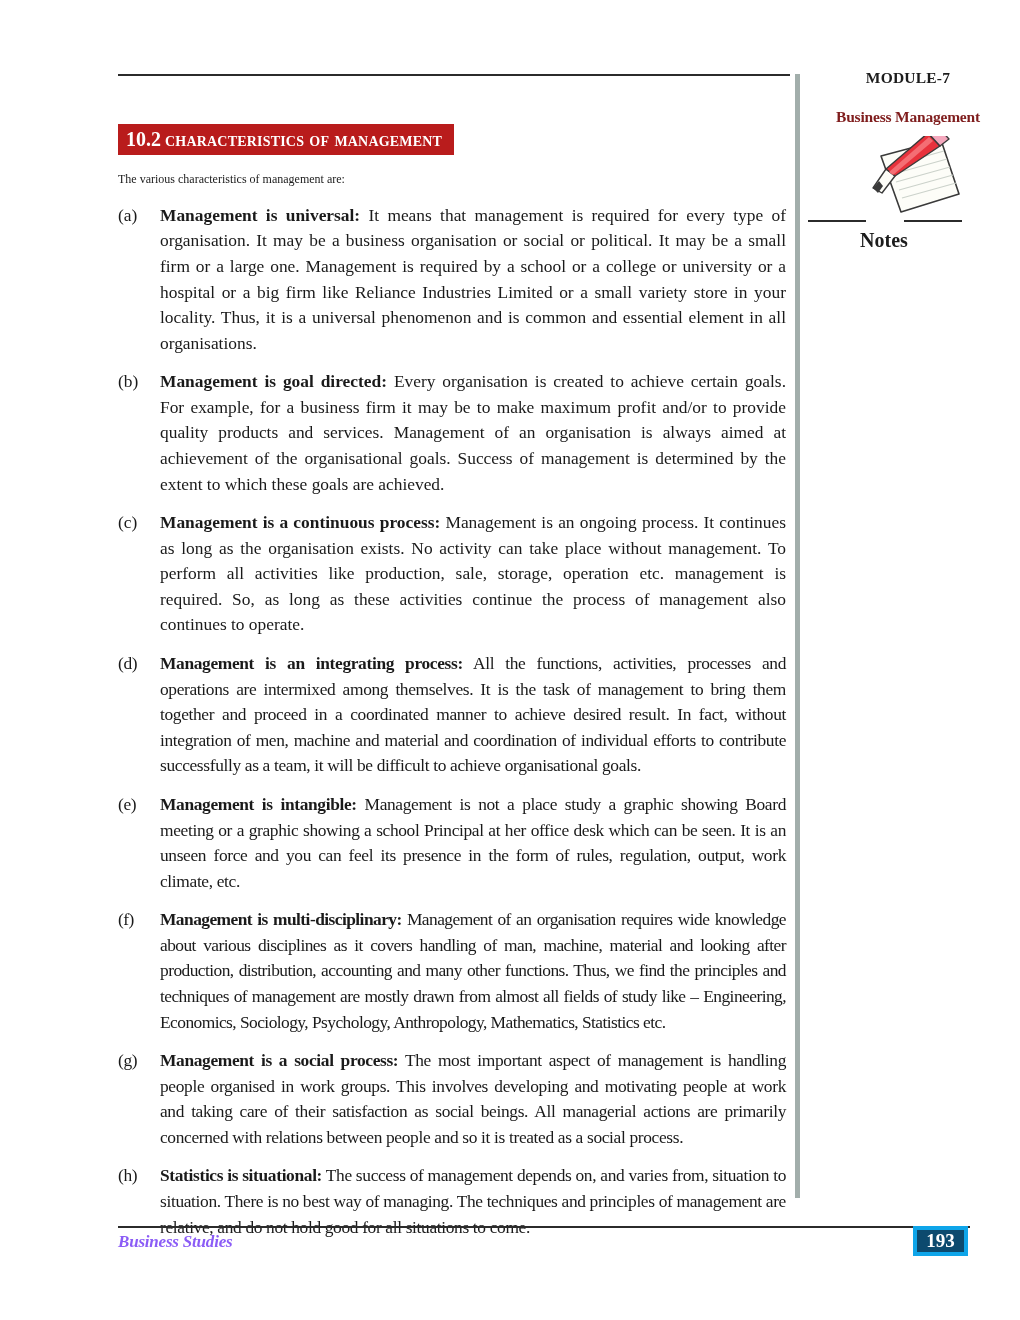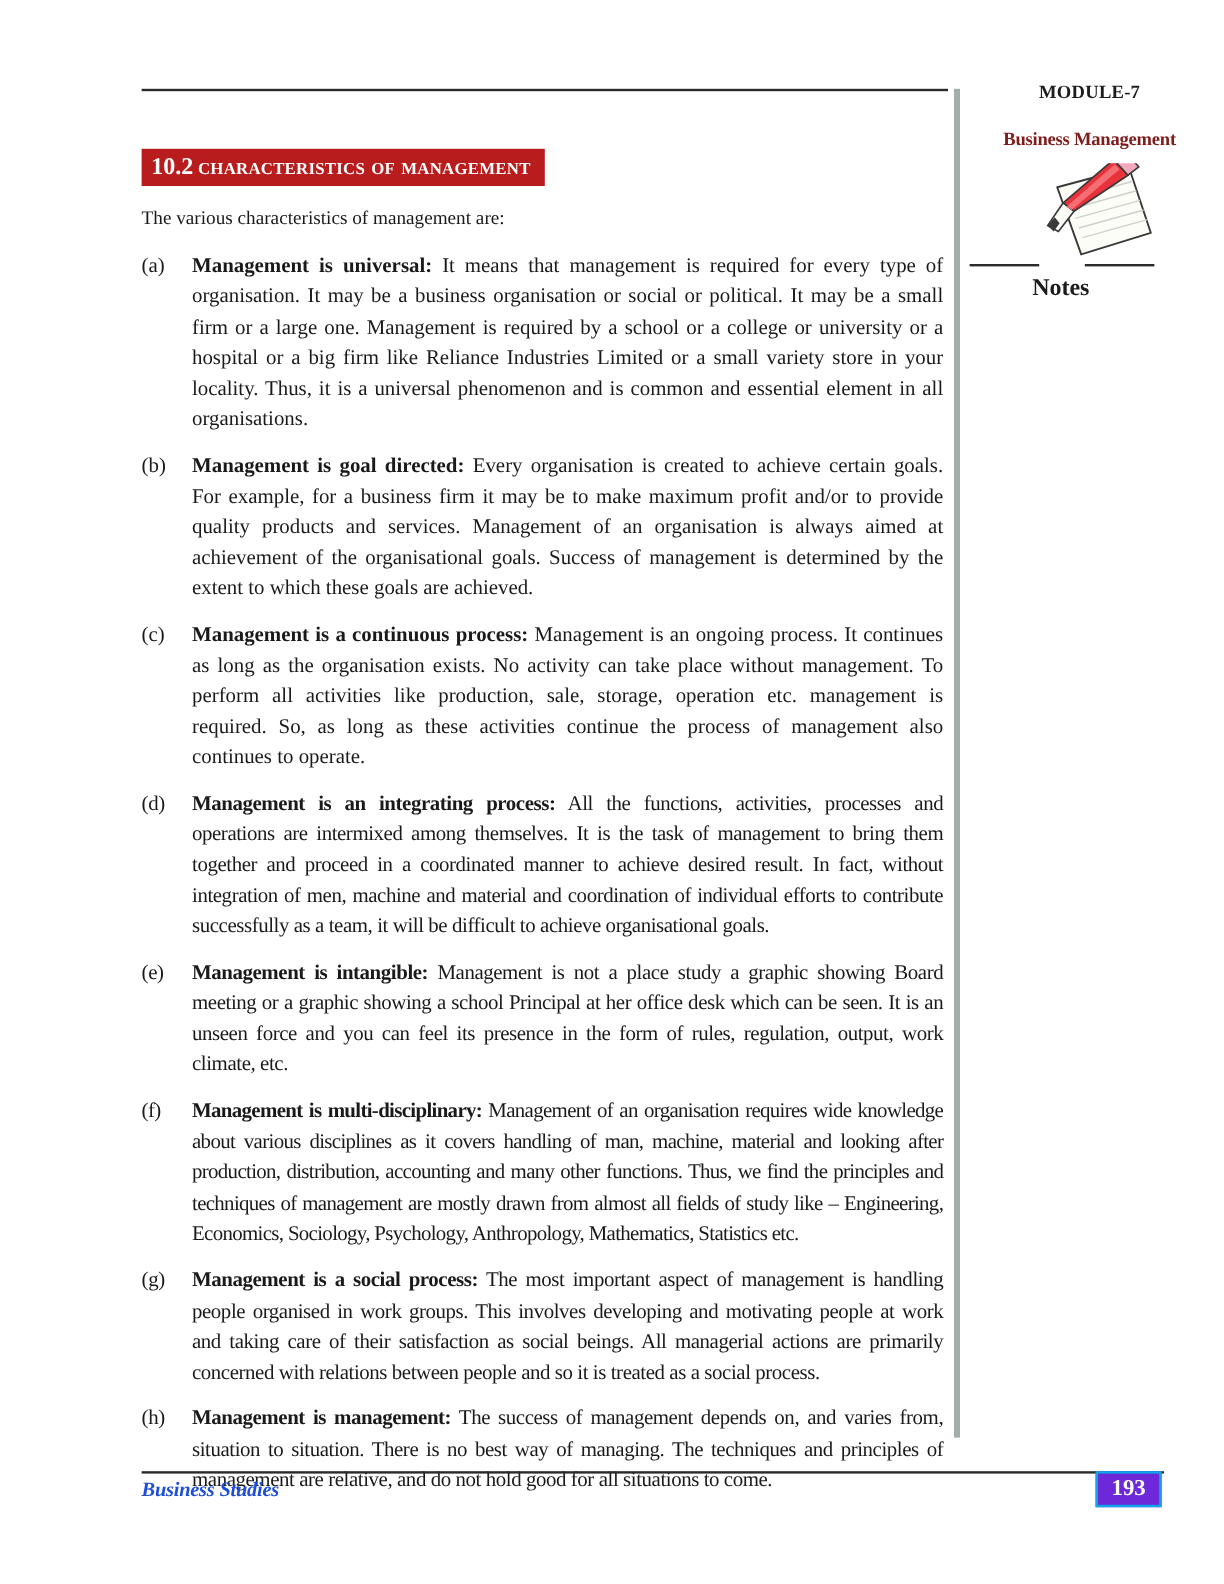--- a/index.html
+++ b/index.html
@@ -133,21 +133,21 @@
     font-family: "Liberation Serif", "DejaVu Serif", serif;
     font-weight: bold;
     font-size: 20px;
     font-variant: small-caps;
     text-transform: lowercase;
     letter-spacing: 0.2px;
     margin-left: 4px;
   }
 
   .lead-para {
-    font-size: 16px;
+    font-size: 12px;
     line-height: 1.45;
     margin: 0 0 14px 0;
     color: #1a1a1a;
   }
 
   
   .char-list {
     margin: 0;
     padding: 0;
     list-style: none;
@@ -190,31 +190,31 @@
     background: #2b2b2b;
   }
   .footer-title {
     position: absolute;
     left: 118px;
     top: 1232px;
     font-family: "Liberation Serif", "DejaVu Serif", serif;
     font-weight: bold;
     font-style: italic;
     font-size: 17px;
-    color: #1d4ed8;
+    color: #8b5cf6;
     letter-spacing: -0.2px;
   }
   .page-num-box {
     position: absolute;
     left: 913px;
     top: 1226px;
     width: 55px;
     height: 30px;
-    background: #6d28d9;
-    border: 2px solid #0ea5e9;
+    background: #0c4a6e;
+    border: 4px solid #0ea5e9;
     box-sizing: border-box;
     color: #ffffff;
     font-family: "Liberation Serif", "DejaVu Serif", serif;
     font-weight: bold;
     font-size: 19px;
     display: flex;
     align-items: center;
     justify-content: center;
   }
 </style>
@@ -294,21 +294,21 @@
 
       <li class="char-item tighter">
         <span class="char-marker">(f)</span><span class="char-term">Management is multi-disciplinary:</span><span class="char-body"> Management of an organisation requires wide knowledge about various disciplines as it covers handling of man, machine, material and looking after production, distribution, accounting and many other functions. Thus, we find the principles and techniques of management are mostly drawn from almost all fields of study like – Engineering, Economics, Sociology, Psychology, Anthropology, Mathematics, Statistics etc.</span>
       </li>
 
       <li class="char-item tight">
         <span class="char-marker">(g)</span><span class="char-term">Management is a social process:</span><span class="char-body"> The most important aspect of management is handling people organised in work groups. This involves developing and motivating people at work and taking care of their satisfaction as social beings. All managerial actions are primarily concerned with relations between people and so it is treated as a social process.</span>
       </li>
 
       <li class="char-item tight">
-        <span class="char-marker">(h)</span><span class="char-term">Management is management:</span><span class="char-body"> The success of management depends on, and varies from, situation to situation. There is no best way of managing. The techniques and principles of management are relative, and do not hold good for all situations to come.</span>
+        <span class="char-marker">(h)</span><span class="char-term">Statistics is situational:</span><span class="char-body"> The success of management depends on, and varies from, situation to situation. There is no best way of managing. The techniques and principles of management are relative, and do not hold good for all situations to come.</span>
       </li>
 
     </ul>
   </div>
 
   <div class="footer-rule"></div>
   <div class="footer-title">Business Studies</div>
   <div class="page-num-box">193</div>
 
 </div>

